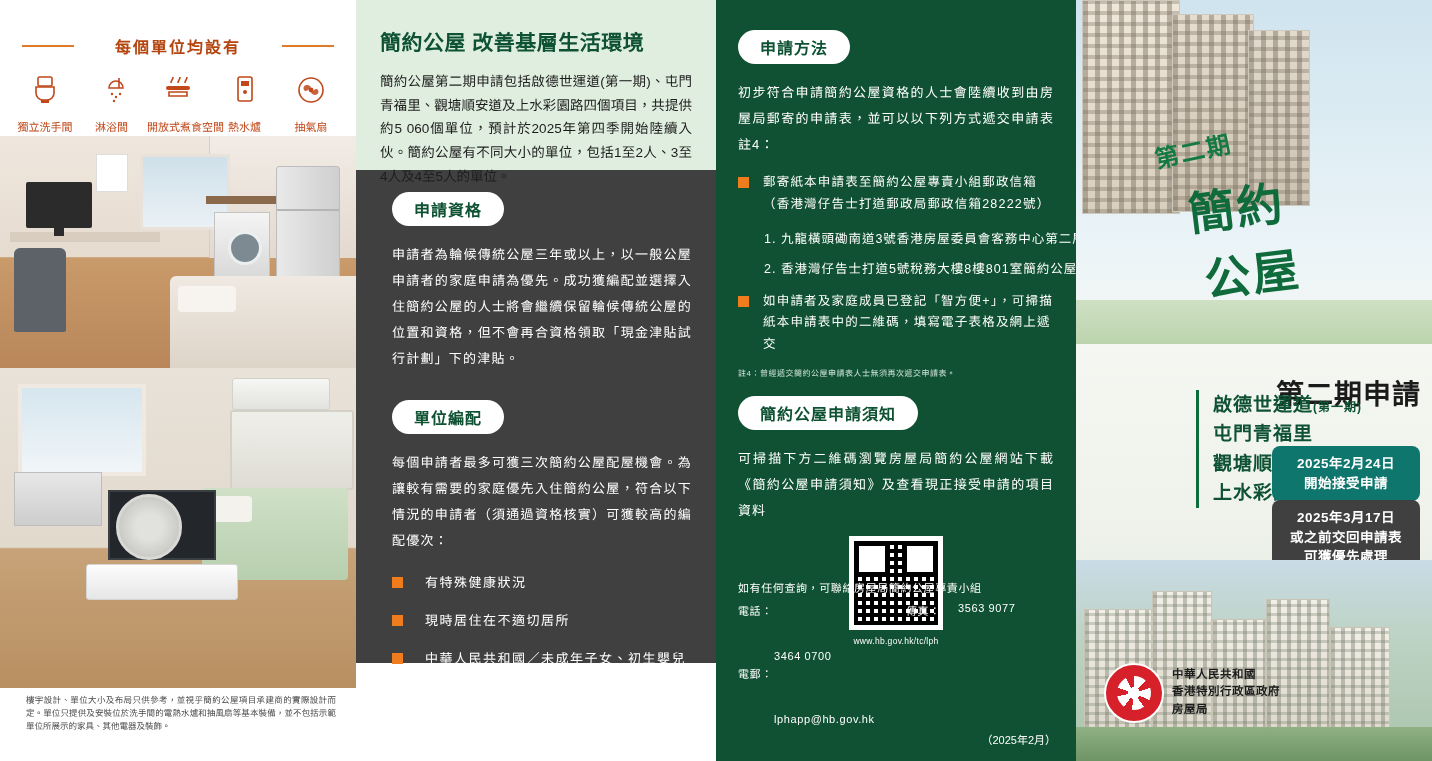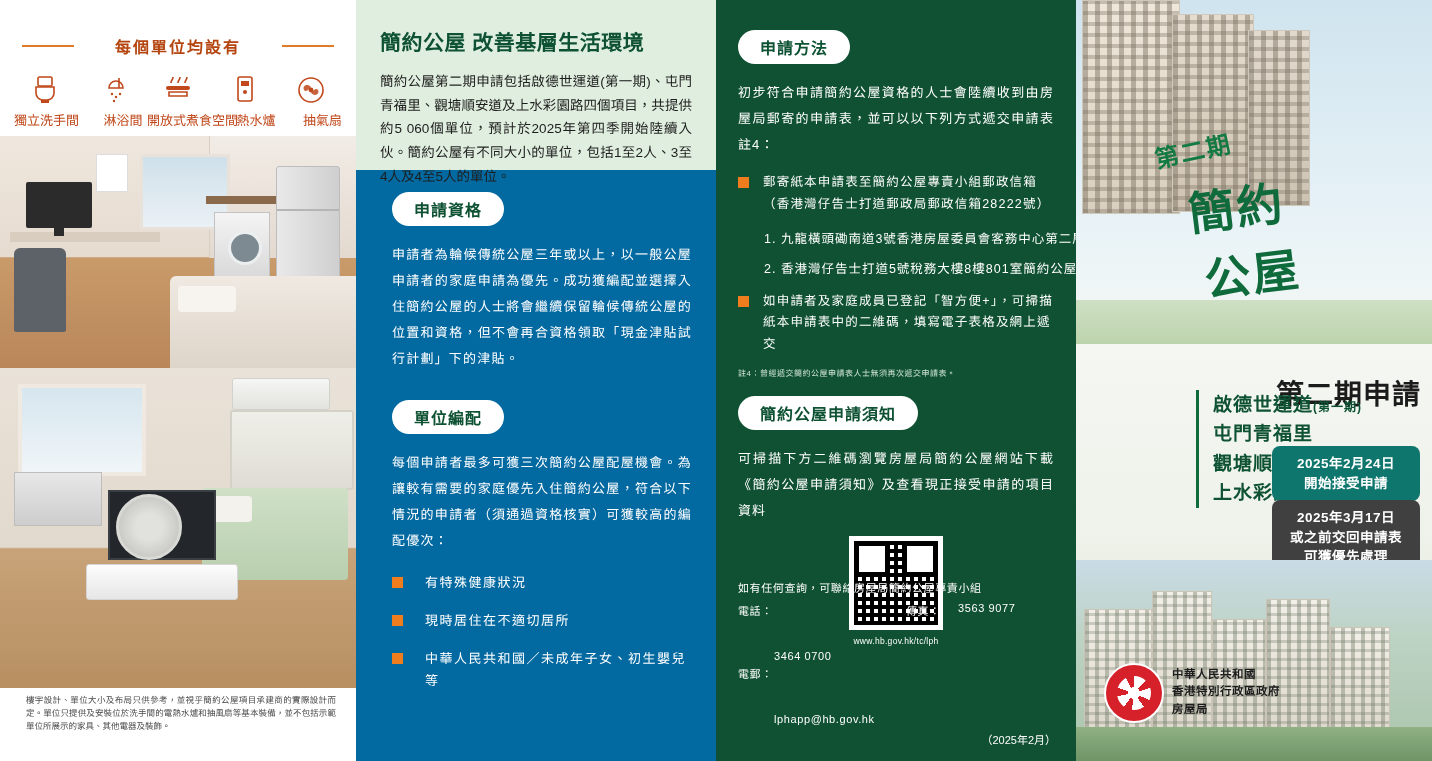--- a/index.html
+++ b/index.html
@@ -55,26 +55,25 @@
     text-align: center;
   }
   .amen .ic {
     height: 40px;
     display: flex;
     align-items: center;
     justify-content: center;
     color: #c0481a;
   }
   .amen .lb {
-    font-size: 13px;
+    font-size: 11px;
     color: #c0481a;
-    margin-top: 0;
+    margin-top: 8px;
     letter-spacing: 0px;
     white-space: nowrap;
-    text-align: right;
   }
 
   .photo {
     position: absolute;
     left: 0;
     width: 356px;
     overflow: hidden;
   }
   .photo1 { top: 136px; height: 232px; }
   .photo2 { top: 368px; height: 320px; }
@@ -194,23 +193,23 @@
     font-size: 8.5px;
     line-height: 1.55;
     color: #4a4a4a;
     text-align: justify;
   }
 
   
   .col2 {
     width: 360px;
     flex: 0 0 360px;
-    height: 761px;
+    height: 663px;
     position: relative;
-    background: #0369a1;
+    background: #404040;
   }
   .c2-top {
     background: #dfeede;
     padding: 26px 24px 24px 24px;
     height: 170px;
     box-sizing: border-box;
   }
   .c2-title {
     font-size: 21px;
     font-weight: bold;

